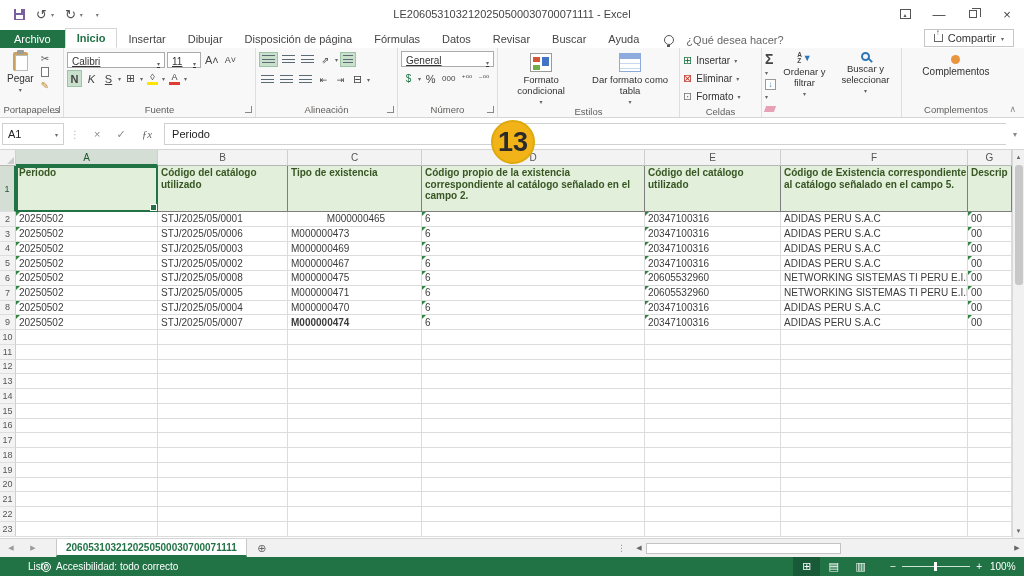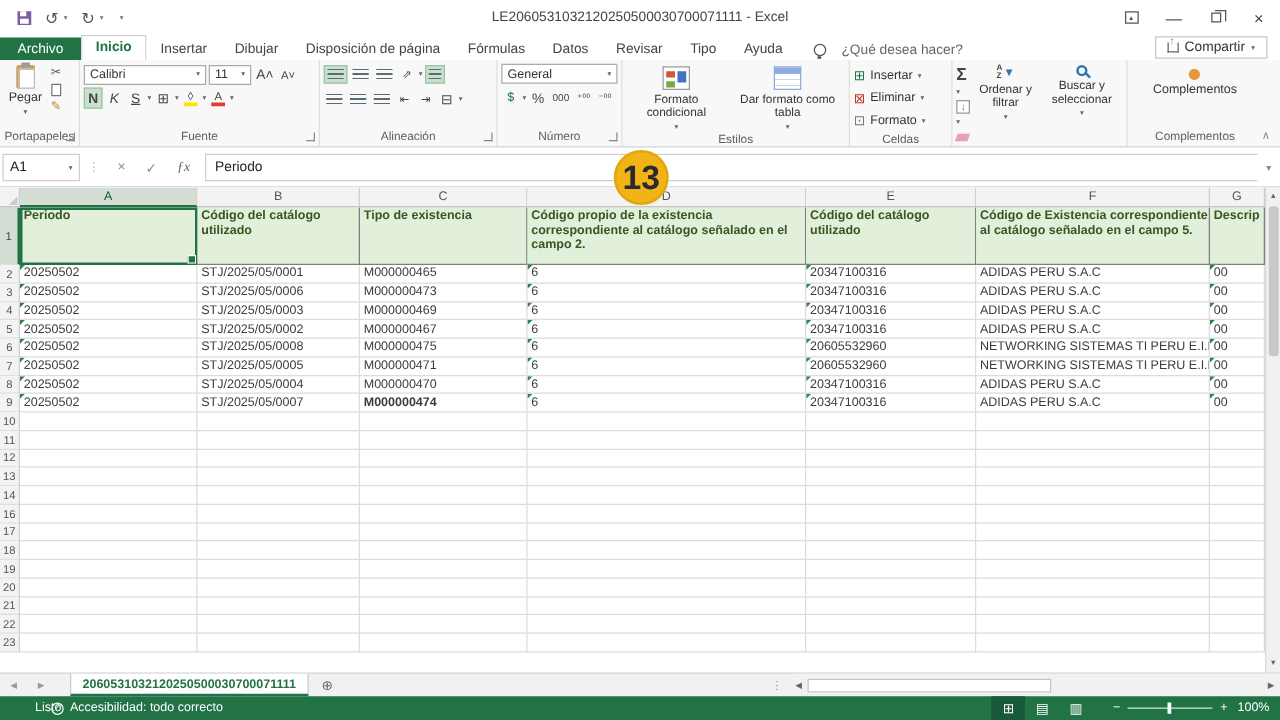--- a/index.html
+++ b/index.html
@@ -41,21 +41,21 @@
   .bigbtn{display:flex;flex-direction:column;align-items:center;justify-content:center;gap:2px;font-size:10px;color:#333;padding:1px 4px;}
   .caret{font-size:6px;color:#666;}
   .clipboard{width:15px;height:19px;background:#c9a25f;border-radius:2px;position:relative;}
   .clipboard::before{content:"";position:absolute;left:2px;top:3px;width:11px;height:14px;background:#fff;border:1px solid #bbb;}
   .clipboard::after{content:"";position:absolute;left:4px;top:-2px;width:7px;height:4px;background:#9c9c9c;border-radius:1px;}
   .smallcol{display:flex;flex-direction:column;gap:3px;padding-top:2px;font-size:10px;color:#555;}
   .copyic{width:8px;height:10px;border:1px solid #777;background:#fff;position:relative;}
   .copyic::before{content:"";position:absolute;left:-3px;top:-3px;width:8px;height:10px;border:1px solid #777;background:#fff;z-index:-1;}
   .brush{color:#c28a2c;font-size:10px;}
   .ddrow{display:flex;gap:2px;align-items:center;}
-  .dd{border:1px solid #ababab;background:#fff;height:16px;display:flex;align-items:center;font-size:10px;padding:0 4px;gap:4px;color:#333;}
+  .dd{border:1px solid #ababab;background:#fff;height:16px;display:flex;align-items:flex-end;font-size:10px;padding:0 4px;gap:4px;color:#333;text-decoration:underline;}
   .dd .caret{margin-left:auto;}
   .fbtn{height:17px;min-width:15px;display:flex;align-items:center;justify-content:center;font-size:11px;color:#444;padding:0 2px;}
   .fbtn.on{background:#c8e0cc;border:1px solid #9cc3a5;}
   .bold-n{font-weight:700;}
   .ital-k{font-style:italic;font-family:"Liberation Serif",serif;}
   .und-s{text-decoration:underline;}
   .colorbar{display:inline-block;width:11px;border-bottom:3px solid #ffe400;font-size:9px;line-height:9px;text-align:center;color:#444;}
   .colorbar.red{border-bottom-color:#e03c31;}
   .lines{width:13px;height:9px;background:repeating-linear-gradient(to bottom,#5a6b74 0 1.3px,transparent 1.3px 3.6px);}
   .ibox{padding:2px;display:flex;align-items:center;gap:1px;}
@@ -175,21 +175,21 @@
 <div id="tabsrow">
   <span id="ribbon-tabs" style="display:flex;align-items:flex-end">
       <span class="rtab file">Archivo</span>
       <span class="rtab active">Inicio</span>
       <span class="rtab">Insertar</span>
       <span class="rtab">Dibujar</span>
       <span class="rtab">Disposición de página</span>
       <span class="rtab">Fórmulas</span>
       <span class="rtab">Datos</span>
       <span class="rtab">Revisar</span>
-      <span class="rtab">Tipo</span>
+      <span class="rtab">Buscar</span>
       <span class="rtab">Ayuda</span>
     </span>
   <span id="tellme">
     <span class="bulb"></span>
     <span>¿Qué desea hacer?</span>
   </span>
   <span id="share-btn">
     <span class="share-ic"></span>
     <span>Compartir</span>
     <span class="caret">▾</span>
@@ -447,21 +447,21 @@
       </div>
       <div class="row drow">
         <div class="rn">2</div>
         <div class="c" style="width: 142px;">
           <i class="tri"></i>
           <span>20250502</span>
         </div>
         <div class="c" style="width: 130px;">
           <span>STJ/2025/05/0001</span>
         </div>
-        <div class="c" style="width: 134px;">
+        <div class="c" style="width: 134px; justify-content: center;">
           <span>M000000465</span>
         </div>
         <div class="c" style="width: 223px;">
           <i class="tri"></i>
           <span>6</span>
         </div>
         <div class="c" style="width: 136px;">
           <i class="tri"></i>
           <span>20347100316</span>
         </div>
@@ -760,20 +760,44 @@
         </div>
         <div class="c" style="width: 187px;">
           <span></span>
         </div>
         <div class="c" style="width: 44px;">
           <span></span>
         </div>
       </div>
       <div class="row erow">
         <div class="rn">14</div>
+        <div class="c" style="width: 142px;">
+          <span></span>
+        </div>
+        <div class="c" style="width: 130px;">
+          <span></span>
+        </div>
+        <div class="c" style="width: 134px;">
+          <span></span>
+        </div>
+        <div class="c" style="width: 223px;">
+          <span></span>
+        </div>
+        <div class="c" style="width: 136px;">
+          <span></span>
+        </div>
+        <div class="c" style="width: 187px;">
+          <span></span>
+        </div>
+        <div class="c" style="width: 44px;">
+          <span></span>
+        </div>
+      </div>
+      <div class="row erow">
+        <div class="rn">15</div>
         <div class="c" style="width: 142px;">
           <span></span>
         </div>
         <div class="c" style="width: 130px;">
           <span></span>
         </div>
         <div class="c" style="width: 134px;">
           <span></span>
         </div>
         <div class="c" style="width: 223px;">

